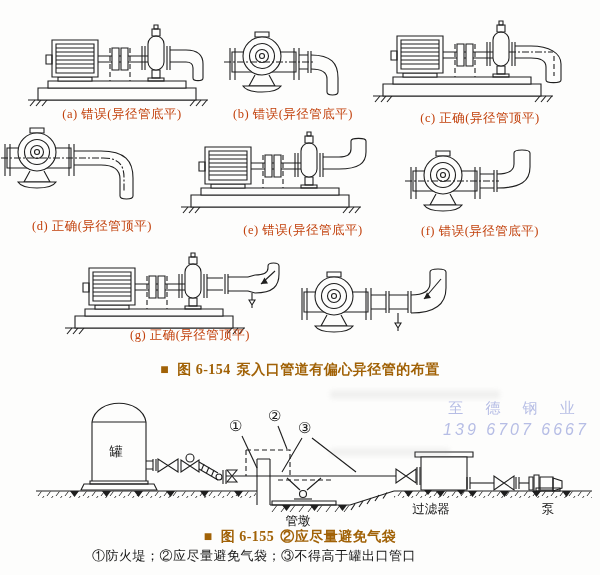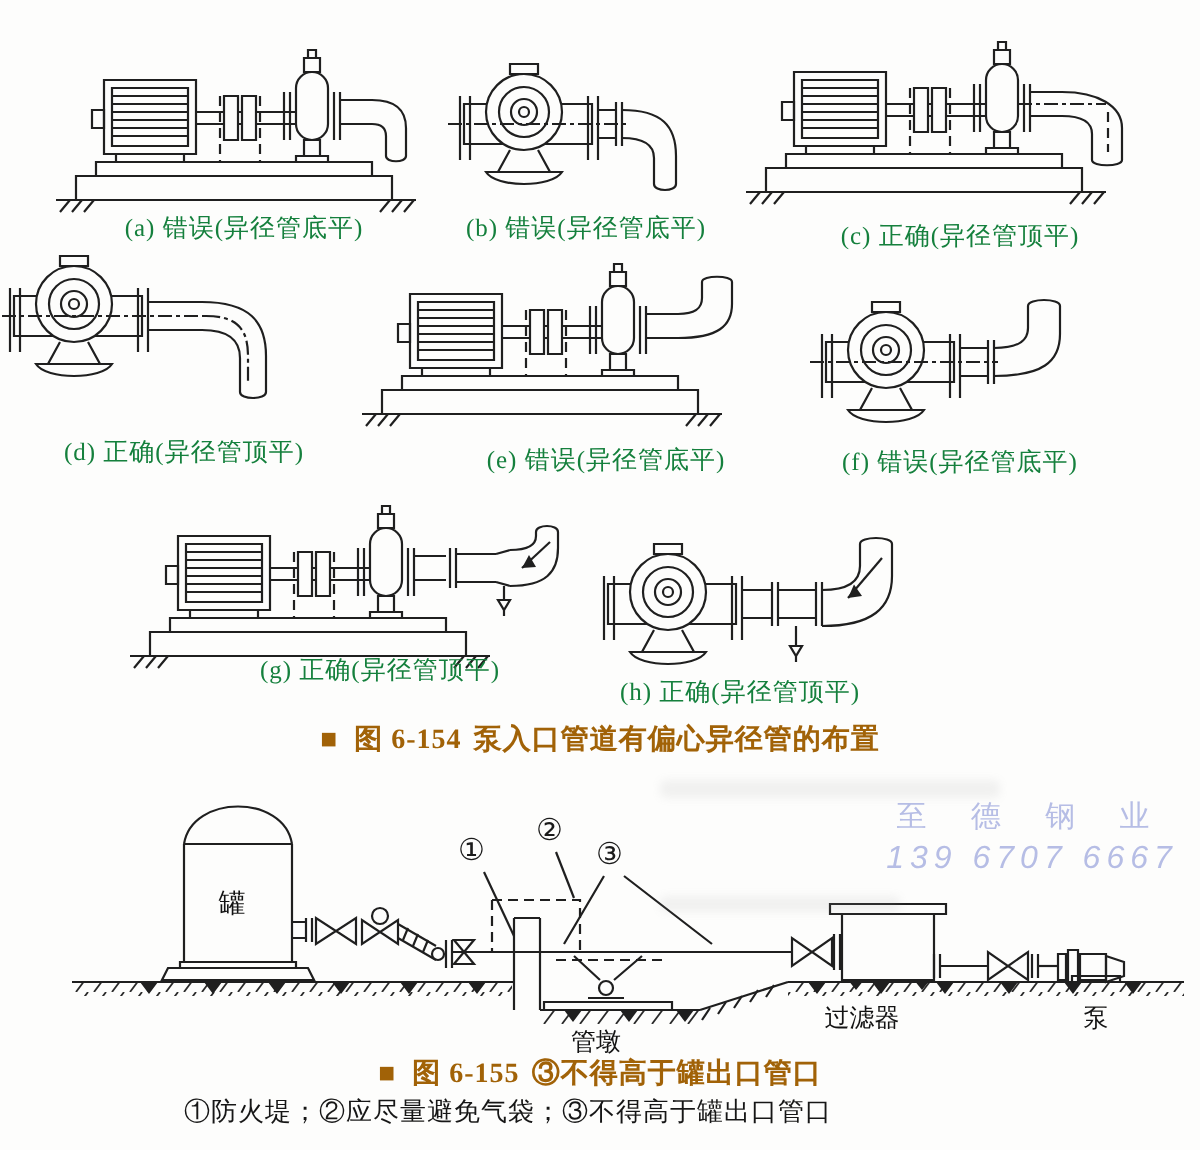--- a/index.html
+++ b/index.html
@@ -10,21 +10,21 @@
   }
   svg{position:absolute;left:0;top:0;}
   svg path,svg rect,svg line,svg circle,svg ellipse{vector-effect:non-scaling-stroke;}
   .art{stroke:#1f1f1f;stroke-width:1.1;fill:none;stroke-linecap:butt;stroke-linejoin:miter;}
   .fillw{fill:#fdfdfc;}
   .fillb{fill:#1f1f1f;stroke:none;}
   .dash{stroke-dasharray:5 3;}
   .dashdot{stroke-dasharray:7 2 2 2;}
   .diagram-label{
     position:absolute;font-size:12.5px;text-align:center;white-space:nowrap;
-    letter-spacing:0.5px;color:#15803d;
+    letter-spacing:0.5px;color:#c2410c;
   }
   .caption{
     position:absolute;left:0;width:600px;text-align:center;font-weight:bold;
     font-size:14px;color:#a16207;letter-spacing:0.5px;
   }
   .caption .num{margin:0 6px 0 8px;}
   .note{
     position:absolute;left:0;width:508px;text-align:center;font-size:13px;color:#161616;
     letter-spacing:0.5px;
   }
@@ -173,21 +173,20 @@
     </g>
   </svg>
 
   <span class="diagram-label" style="left:32px;top:106px;width:180px">(a) 错误(异径管底平)</span>
   <span class="diagram-label" style="left:203px;top:106px;width:180px">(b) 错误(异径管底平)</span>
   <span class="diagram-label" style="left:390px;top:110px;width:180px">(c) 正确(异径管顶平)</span>
   <span class="diagram-label" style="left:2px;top:218px;width:180px">(d) 正确(异径管顶平)</span>
   <span class="diagram-label" style="left:213px;top:222px;width:180px">(e) 错误(异径管底平)</span>
   <span class="diagram-label" style="left:390px;top:223px;width:180px">(f) 错误(异径管底平)</span>
   <span class="diagram-label" style="left:100px;top:327px;width:180px">(g) 正确(异径管顶平)</span>
-  <span class="diagram-label" style="left:280px;top:338px;width:180px">(h) 正确(异径管顶平)</span>
 
   <div class="caption" style="top:361px">
     <span>■</span><span class="num">图 6-154</span><span>泵入口管道有偏心异径管的布置</span>
   </div>
 
   <svg width="600" height="190" viewBox="0 385 600 190" style="top:385px">
     <defs>
       <pattern id="ht" width="9" height="8" patternUnits="userSpaceOnUse">
         <path d="M8,0 L2,8" stroke="#2a2a2a" stroke-width="0.9"></path>
       </pattern>
@@ -274,18 +273,18 @@
   <span class="callout" style="left:229px;top:419px">①</span>
   <span class="callout" style="left:268px;top:409px">②</span>
   <span class="callout" style="left:298px;top:421px">③</span>
 
   <div class="watermark">
     <div class="w1">至 德 钢 业</div>
     <div class="w2">139 6707 6667</div>
   </div>
 
   <div class="caption" style="top:528px">
-    <span>■</span><span class="num">图 6-155</span><span>③不得高于罐出口管口</span>
+    <span>■</span><span class="num">图 6-155</span><span>②应尽量避免气袋</span>
   </div>
 
   <div class="note" style="top:547px">①防火堤；②应尽量避免气袋；③不得高于罐出口管口</div>
 
 </div>
 
 </body></html>

